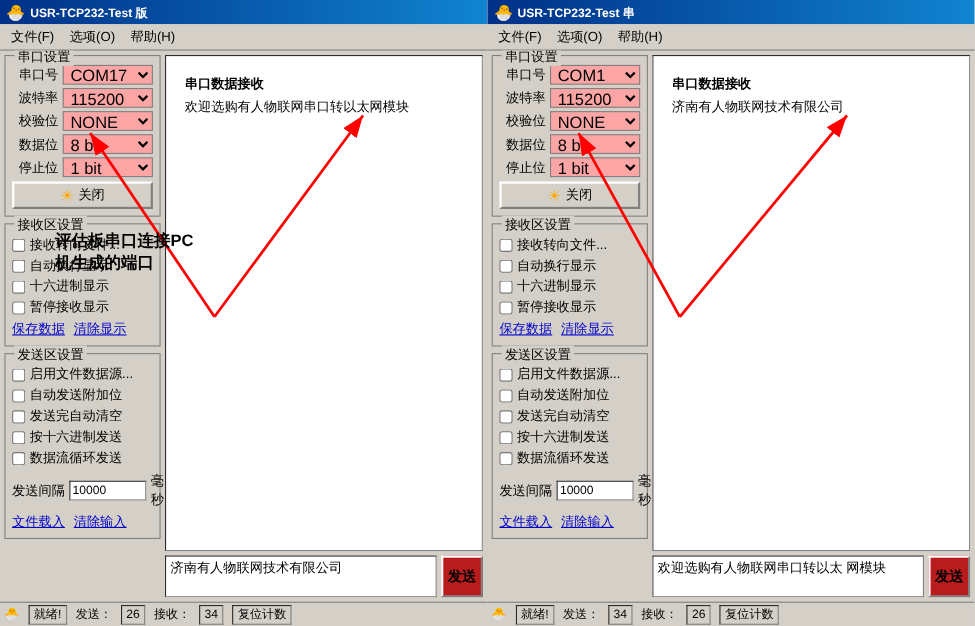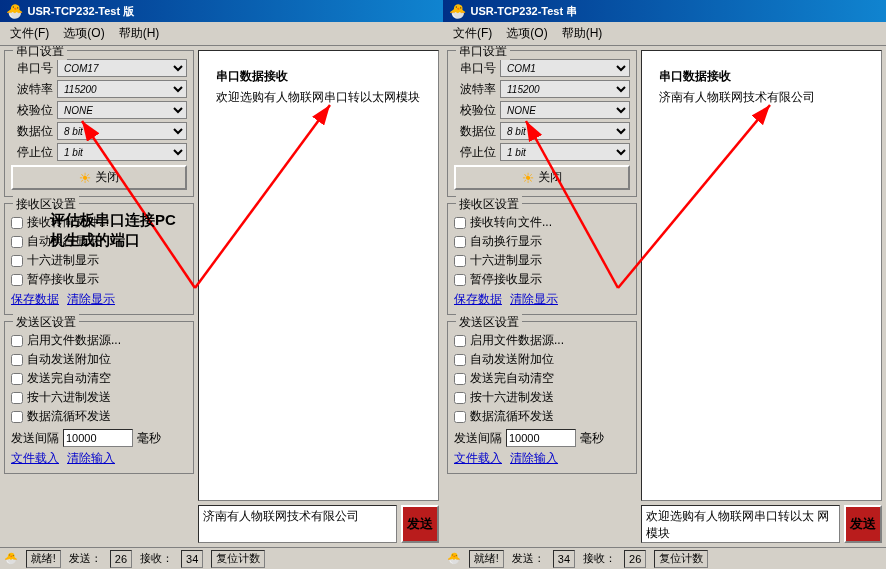--- a/index.html
+++ b/index.html
@@ -38,21 +38,21 @@
       cursor: pointer;
     }
     .main-content {
       display: flex;
       flex: 1;
       padding: 4px;
       gap: 4px;
       overflow: hidden;
     }
     .left-panel {
-      width: 190px;
+      width: 142px;
       display: flex;
       flex-direction: column;
       gap: 6px;
       flex-shrink: 0;
     }
     .group-box {
       border: 1px solid #808080;
       padding: 4px 6px 6px 6px;
       position: relative;
       background: #d4d0c8;
@@ -72,26 +72,25 @@
       margin-bottom: 3px;
     }
     .form-label {
       width: 42px;
       font-size: 12px;
       text-align: right;
       margin-right: 4px;
     }
     select.form-select {
       flex: 1;
-      font-size: 10px;
+      font-size: 15px;
       height: 18px;
-      background: #e5e5e5;
+      background: #fca5a5;
       border: 1px solid #808080;
       padding: 0 2px;
-      font-style: italic;
     }
     .btn-close {
       display: flex;
       align-items: center;
       justify-content: center;
       gap: 4px;
       background: #d4d0c8;
       border: 2px solid;
       border-color: #fff #808080 #808080 #fff;
       padding: 2px 12px;

